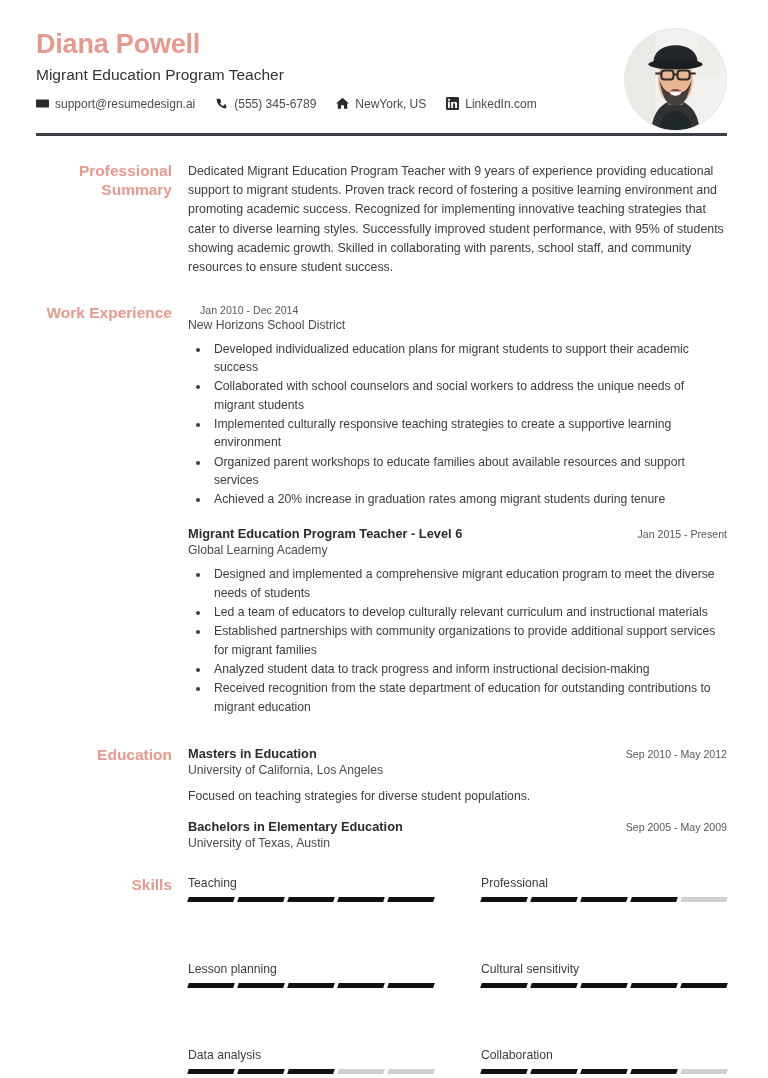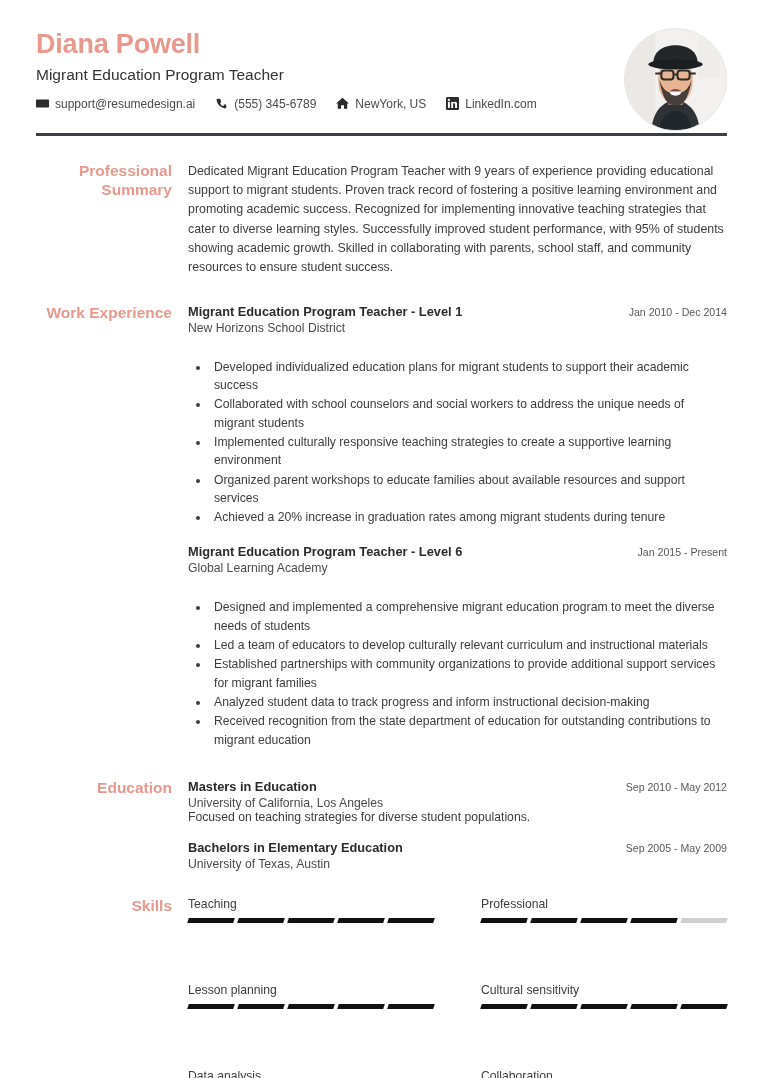--- a/index.html
+++ b/index.html
@@ -58,26 +58,26 @@
   .entry { margin-bottom: 4px; }
   .entry + .entry { margin-top: 18px; }
   .entry-head { display: flex; align-items: baseline; }
   .entry-title {
     font-size: 12.8px; font-weight: bold; color: #2b2b2b; flex: 1 1 auto;
   }
   .entry-date {
     font-size: 10.6px; color: #585858; white-space: nowrap; padding-left: 12px;
   }
   .entry-org { font-size: 12.2px; color: #4a4a4a; margin-top: 2px; }
-  .bullets { margin-top: 23px; padding-left: 22px; }
+  .bullets { margin-top: 8px; padding-left: 22px; }
   .bullets li {
     font-size: 12.2px; line-height: 1.5; color: #3c3c3c; margin-bottom: 1px;
     padding-left: 4px;
   }
-  .edu-desc { font-size: 12.2px; color: #3c3c3c; }
+  .edu-desc { font-size: 12.2px; color: #3c3c3c; margin-top: 12px; }
   .edu-entry + .edu-entry { margin-top: 16px; }
 
   
   .skills-grid {
     display: grid; grid-template-columns: 1fr 1fr; column-gap: 28px; row-gap: 0; gap: 47px;
   }
   .skill { padding-bottom: 13px; }
   .skill-name { font-size: 12.2px; color: #3c3c3c; margin-bottom: 7px; }
   .skill-bar { display: flex; gap: 4px; }
   .seg {
@@ -175,21 +175,20 @@
     <div class="sec-body">
       <div class="summary-text">Dedicated Migrant Education Program Teacher with 9 years of experience providing educational support to migrant students. Proven track record of fostering a positive learning environment and promoting academic success. Recognized for implementing innovative teaching strategies that cater to diverse learning styles. Successfully improved student performance, with 95% of students showing academic growth. Skilled in collaborating with parents, school staff, and community resources to ensure student success.</div>
     </div>
   </div>
 
   <div class="section">
     <div class="sec-label" style="color: rgb(232, 153, 141);">Work Experience</div>
     <div class="sec-body" id="experience-list">
         <div class="entry">
           <div class="entry-head">
-            <div class="entry-title">Migrant Education Program Teacher - Level 1</div>
             <div class="entry-date">Jan 2010 - Dec 2014</div>
           </div>
           <div class="entry-org">New Horizons School District</div>
           <ul class="bullets">
             <li>Developed individualized education plans for migrant students to support their academic success</li>
             <li>Collaborated with school counselors and social workers to address the unique needs of migrant students</li>
             <li>Implemented culturally responsive teaching strategies to create a supportive learning environment</li>
             <li>Organized parent workshops to educate families about available resources and support services</li>
             <li>Achieved a 20% increase in graduation rates among migrant students during tenure</li>
           </ul>

